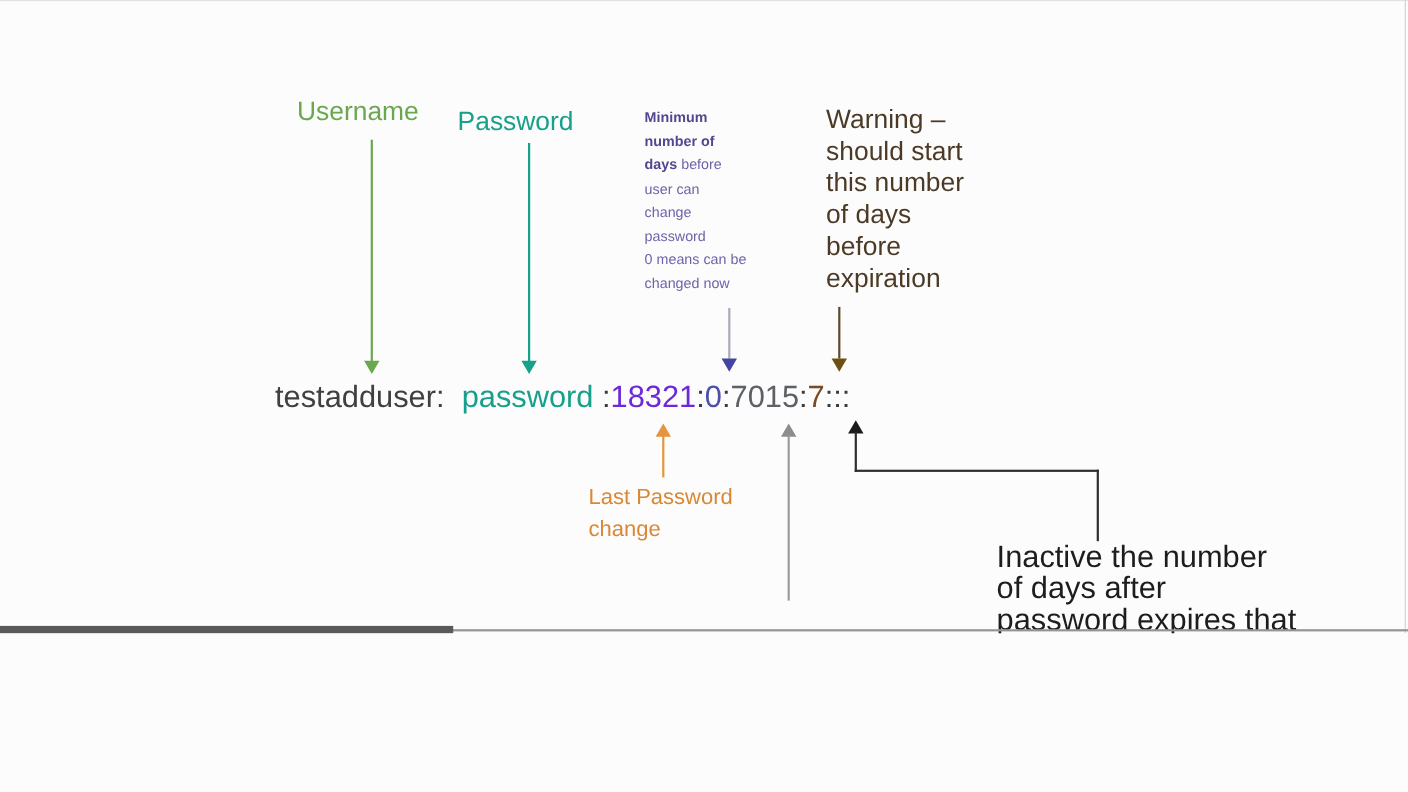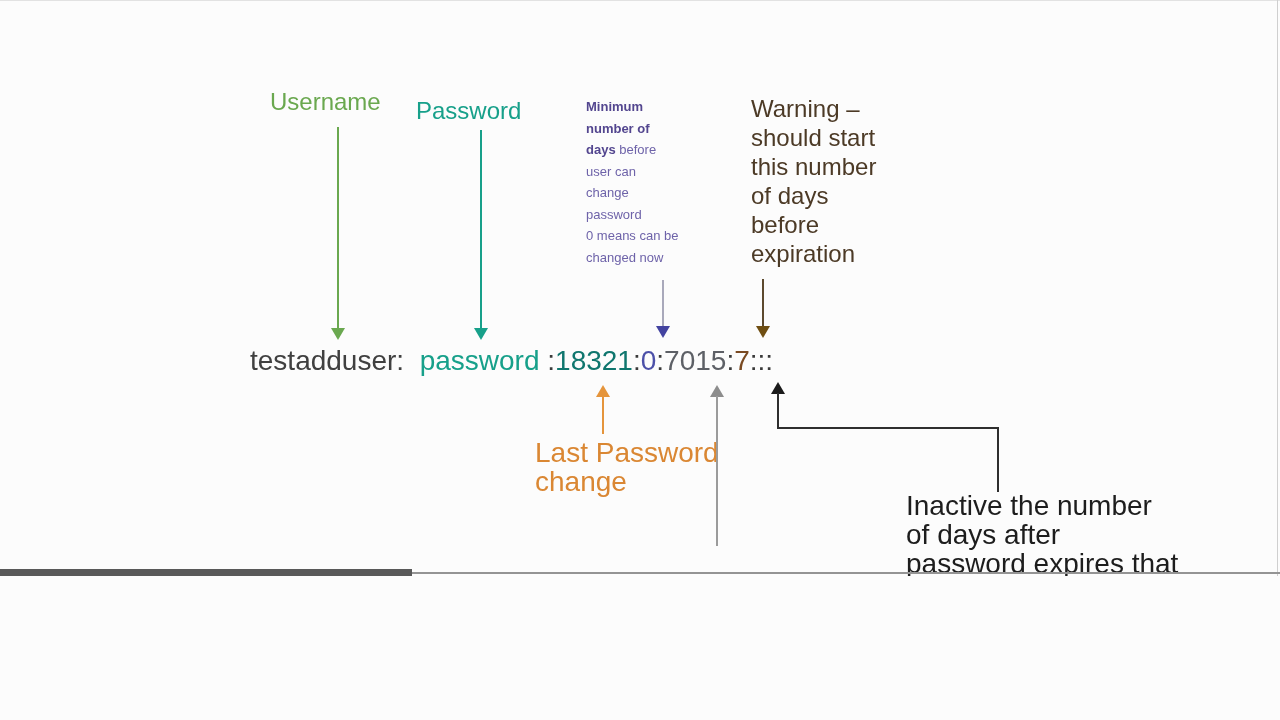--- a/index.html
+++ b/index.html
@@ -12,33 +12,33 @@
   .edge-top{position:absolute;left:0;top:0;width:1280px;height:1px;background:#e2e2e2;}
   .edge-right{position:absolute;right:2px;top:0;width:1px;height:714px;background:#cfcfcf;}
 
   
   .label{position:absolute;white-space:pre-line;}
   .lbl-username{left:270px;top:88px;font-size:24px;color:#6aa84f;}
   .lbl-password{left:416px;top:97px;font-size:24px;color:#17a08a;}
   .lbl-min{left:586px;top:96px;font-size:13px;line-height:21.5px;color:#6e63a9;}
   .lbl-min .bold{font-weight:700;color:#53468f;}
   .lbl-warning{left:727px;top:94px;font-size:24px;line-height:29px;color:#4c3a26;margin-left:24px;}
-  .lbl-lastchange{left:535px;top:438px;font-size:28px;line-height:29px;color:#da8733;}
+  .lbl-lastchange{left:535px;top:438px;font-size:20px;line-height:29px;color:#da8733;}
   .lbl-max{left:637px;top:551px;font-size:23px;line-height:26px;color:#686868;}
   .lbl-inactive{left:894px;top:491px;font-size:28px;line-height:29px;color:#1d1d1d;margin-left:12px;}
 
   
   .shadow-line{
     position:absolute;left:250px;top:344px;
     font-size:28px;line-height:34px;white-space:pre;
   }
   .f-user{color:#404040;}
   .f-pass{color:#17a08a;}
   .f-sep{color:#3a3a3a;}
-  .f-last{color:#0f766e;}
+  .f-last{color:#6d28d9;}
   .f-min{color:#4c50a8;}
   .f-max{color:#5d6066;}
   .f-warn{color:#7a4a22;}
 
   
   .aline{position:absolute;width:2px;}
   .hline{position:absolute;height:2px;}
   .head-down{position:absolute;width:0;height:0;
     border-left:7px solid transparent;border-right:7px solid transparent;}
   .head-up{position:absolute;width:0;height:0;

